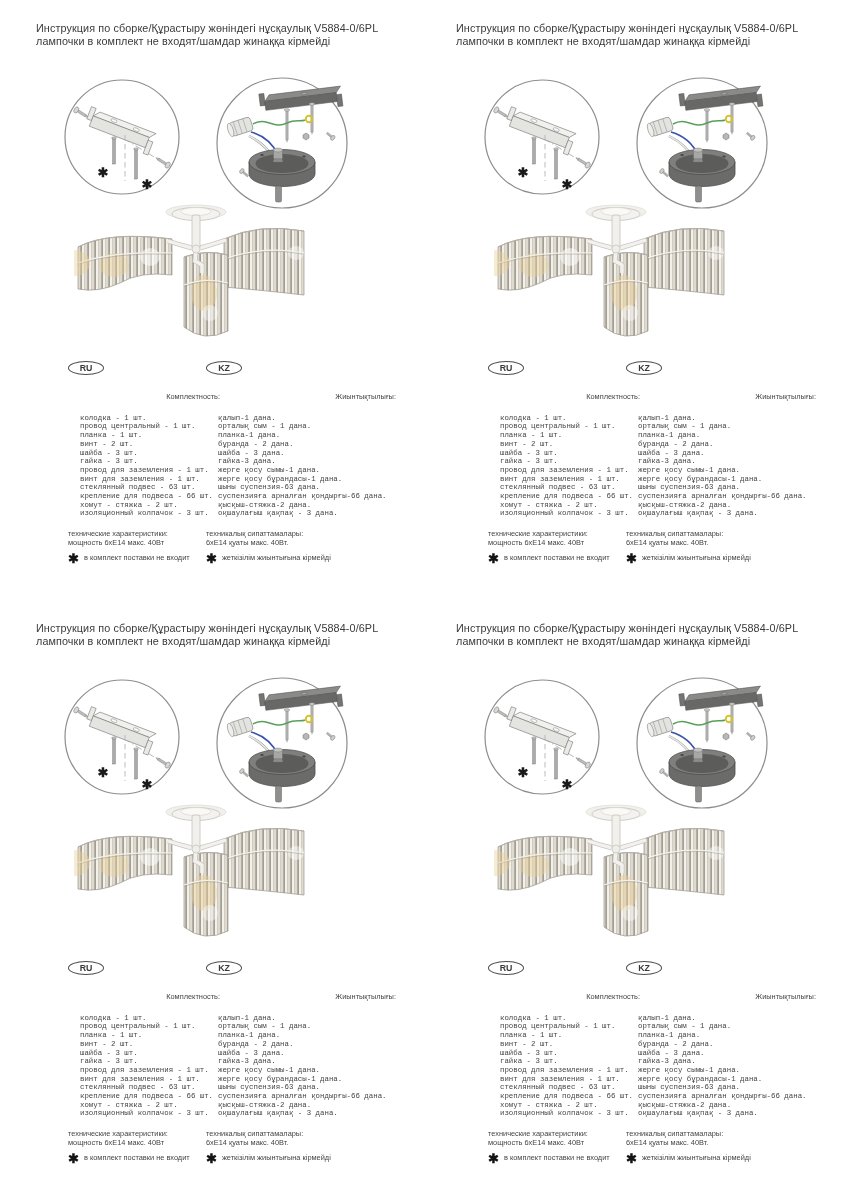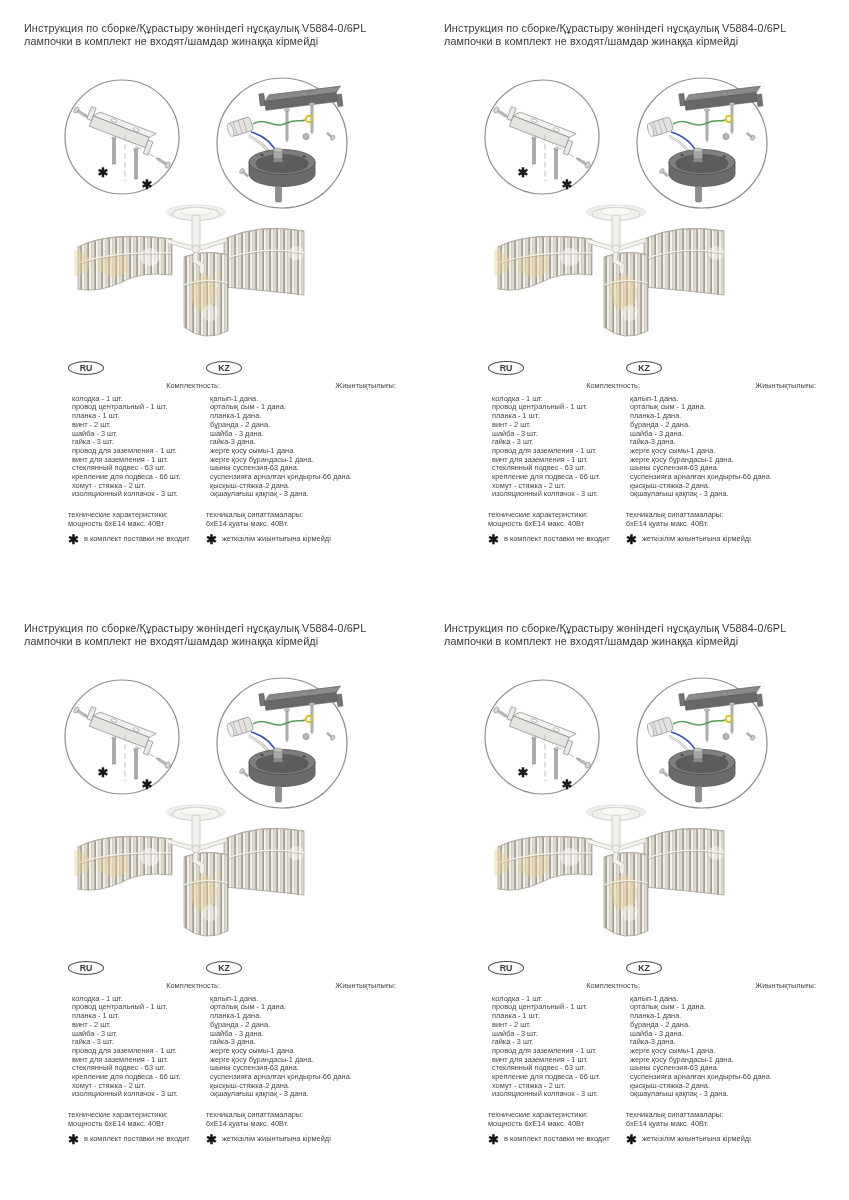--- a/index.html
+++ b/index.html
@@ -4,36 +4,36 @@
 <style>
   html,body{margin:0;padding:0;background:#fff;}
   .page{position:relative;width:849px;height:1200px;background:#ffffff;overflow:hidden;
         font-family:"Liberation Sans", sans-serif;}
   .sheet{position:absolute;width:420px;height:600px;}
   .sheet:nth-child(1){left:2px;top:0;}
   .sheet:nth-child(2){left:422px;top:0;}
   .sheet:nth-child(3){left:2px;top:600px;}
   .sheet:nth-child(4){left:422px;top:600px;}
 
-  .title{position:absolute;left:22px;top:22px;font-size:10.8px;line-height:13px;
+  .title{position:absolute;left:34px;top:22px;font-size:10.8px;line-height:13px;
          color:#3a3a3a;letter-spacing:.1px;white-space:nowrap;}
 
   .diag{position:absolute;}
   .diag1{left:60px;top:77px;width:120px;height:120px;}
   .diag2{left:212px;top:75px;width:138px;height:140px;}
   .photo{position:absolute;left:72px;top:201px;width:234px;height:152px;}
 
   .col{position:absolute;top:361px;font-size:7.4px;line-height:8.7px;color:#454545;}
   .col-ru{left:66px;width:152px;}
   .col-kz{left:204px;width:190px;}
   .badge{display:inline-block;min-width:24px;padding:1px 5px 0;border:1.3px solid #4c4c4c;
          border-radius:50%;font-weight:bold;font-size:8.8px;line-height:11px;text-align:center;
-         color:#3a3a3a;margin-bottom:7px;}
+         color:#3a3a3a;margin-bottom:18px;}
   .list-head{white-space:nowrap;text-align:right;}
-  ul.items{list-style:none;margin:4px;padding:0;}
+  ul.items{list-style:none;margin:12px;padding:0;font-family:Liberation Mono, monospace;}
   ul.items li{white-space:nowrap;}
   .tech{margin-top:12px;white-space:nowrap;}
   .footnote{margin-top:6px;display:flex;align-items:flex-start;gap:5px;white-space:nowrap;}
   .big-ast{font-size:13px;line-height:9px;font-weight:700;color:#141414;}
 </style>
 </head>
 <body>
 
 <div class="page" id="page">
   <section class="sheet">

